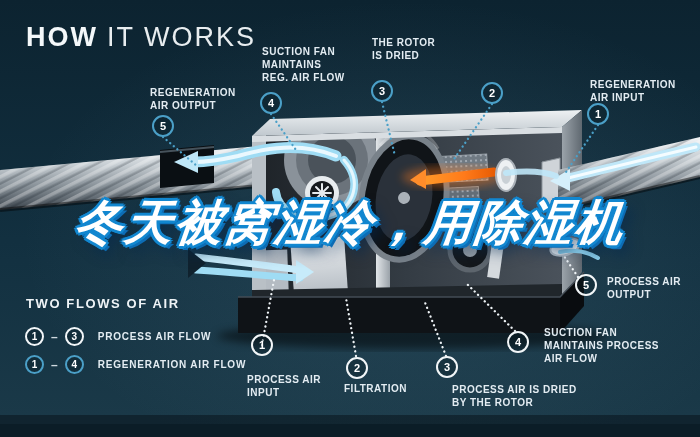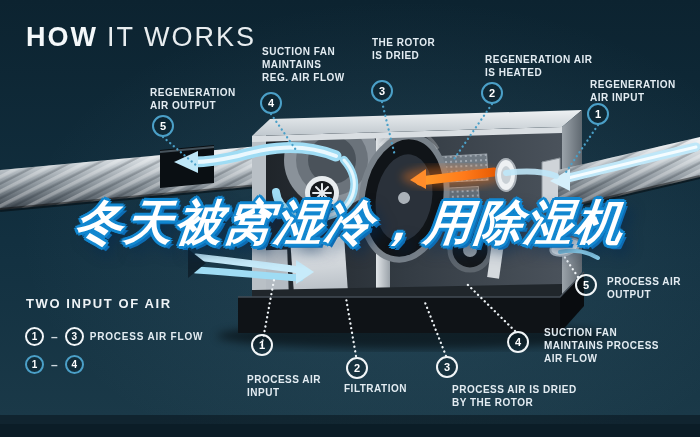--- a/index.html
+++ b/index.html
@@ -19,21 +19,21 @@
          border:2px solid #4ba0c8;color:#fff;font-size:11px;font-weight:bold;
          display:flex;align-items:center;justify-content:center;
          background:rgba(10,28,38,.35);box-sizing:content-box;}
   .badge.process{border-color:#f2f6f8;}
   
   .legend-head{position:absolute;left:26px;top:296px;z-index:5;color:#eef3f6;
        font-size:13px;font-weight:bold;letter-spacing:1.6px;}
   .legend-row{position:absolute;left:25px;z-index:5;display:flex;align-items:center;gap:6px;}
   .legend-row .badge{position:static;width:15px;height:15px;font-size:10px;border-width:2px;}
   .legend-dash{color:#cfd9e0;font-size:12px;font-weight:bold;margin:0 1px;}
-  .legend-lbl{color:#e3ecf2;font-size:10px;font-weight:bold;letter-spacing:.8px;}
+  .legend-lbl{color:#e3ecf2;font-size:10px;font-weight:bold;letter-spacing:.8px;margin-left:8px;}
   
   .headline{position:absolute;left:0;right:0;top:191px;z-index:4;text-align:center;}
   .headline span{display:inline-block;transform:skewX(-6deg);
       font-size:48px;font-weight:bold;font-style:italic;color:#ffffff;letter-spacing:2px;
       text-shadow:
         -2px -2px 0 #1287d0, 2px -2px 0 #1287d0, -2px 2px 0 #1287d0, 2px 2px 0 #1287d0,
         -3px 0 0 #1287d0, 3px 0 0 #1287d0, 0 -3px 0 #1287d0, 0 3px 0 #1287d0,
         4px 4px 0 #0d6cb4, 8px 8px 14px rgba(4,40,80,.85);}
 </style>
 </head>
@@ -228,22 +228,20 @@
   </svg>
 
   <h1 class="title">
     <span class="t-bold">HOW</span><span class="t-light">IT WORKS</span>
   </h1>
 
   <div class="lbl" style="left:590px;top:78px">REGENERATION
 AIR INPUT</div>
   <div class="badge" style="left:587px;top:103px">1</div>
 
-  <div class="lbl" style="left:485px;top:53px">REGENERATION AIR
-IS HEATED</div>
   <div class="badge" style="left:481px;top:82px">2</div>
 
   <div class="lbl" style="left:372px;top:36px">THE ROTOR
 IS DRIED</div>
   <div class="badge" style="left:371px;top:80px">3</div>
 
   <div class="lbl" style="left:262px;top:45px">SUCTION FAN
 MAINTAINS
 REG. AIR FLOW</div>
   <div class="badge" style="left:260px;top:92px">4</div>
@@ -269,26 +267,27 @@
 AIR FLOW</div>
 
   <div class="badge process" style="left:575px;top:274px">5</div>
   <div class="lbl" style="left:607px;top:275px">PROCESS AIR
 OUTPUT</div>
 
   <div class="headline">
     <span>冬天被窝湿冷，用除湿机</span>
   </div>
 
-  <div class="legend-head">TWO INPUT OF AIR</div>
+  <div class="legend-head">TWO FLOWS OF AIR</div>
   <div class="legend-row" style="top:327px">
     <span class="badge process">1</span>
     <span class="legend-dash">–</span>
     <span class="badge process">3</span>
     <span class="legend-lbl">PROCESS AIR FLOW</span>
   </div>
   <div class="legend-row" style="top:355px">
     <span class="badge">1</span>
     <span class="legend-dash">–</span>
     <span class="badge">4</span>
+    <span class="legend-lbl">REGENERATION AIR FLOW</span>
   </div>
 
 </div>
 
 </body></html>

